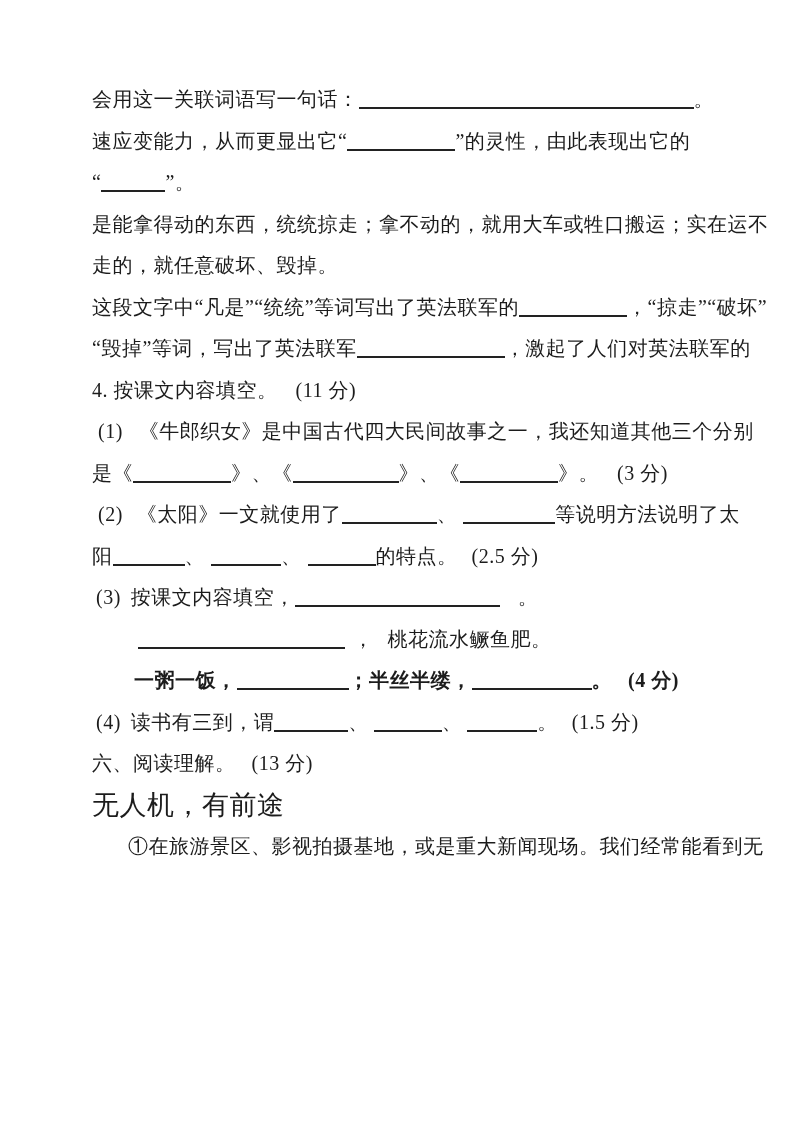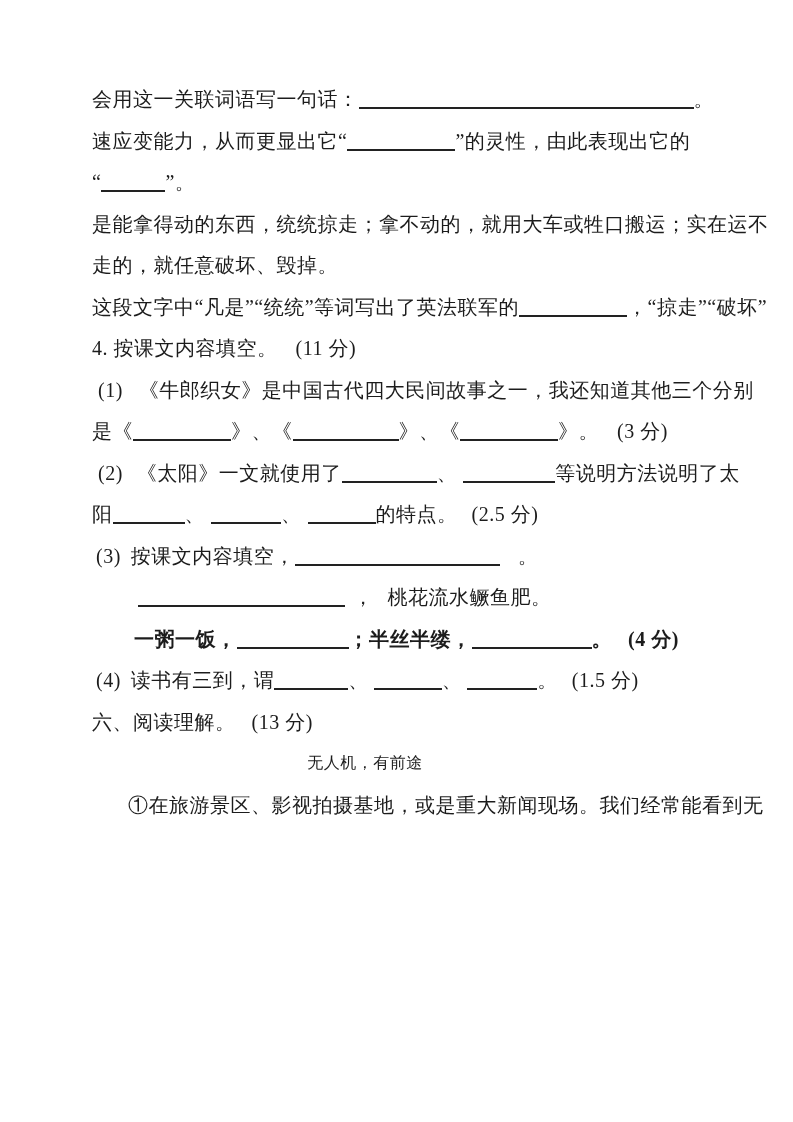--- a/index.html
+++ b/index.html
@@ -17,34 +17,35 @@
   .line{
     white-space:nowrap;line-height:22px;height:22px;margin-bottom:19.5px;
     letter-spacing:0.5px;
   }
   .seg{display:inline;}
   .blank{
     display:inline-block;height:2px;background:#222222;vertical-align:-3px;
   }
   .gap{display:inline-block;height:1px;}
   .title-line{
-    text-align:center;padding-right:76px;font-size:16px;
+    padding-right:76px;font-size:27px;
   }
 </style>
 </head>
 <body>
 
 <div class="page">
   <div class="content" id="exam-content" style="color: rgb(28, 28, 28);">
       <div class="line"><span class="seg">会用这一关联词语写一句话：</span><span class="blank" style="width: 335px; background: rgb(34, 34, 34);"></span><span class="seg">。</span></div>
       <div class="line"><span class="seg">速应变能力，从而更显出它“</span><span class="blank" style="width: 108px; background: rgb(34, 34, 34);"></span><span class="seg">”的灵性，由此表现出它的</span></div>
       <div class="line"><span class="seg">“</span><span class="blank" style="width: 64px; background: rgb(34, 34, 34);"></span><span class="seg">”。</span></div>
       <div class="line"><span class="seg">是能拿得动的东西，统统掠走；拿不动的，就用大车或牲口搬运；实在运不</span></div>
       <div class="line"><span class="seg">走的，就任意破坏、毁掉。</span></div>
       <div class="line"><span class="seg">这段文字中“凡是”“统统”等词写出了英法联军的</span><span class="blank" style="width: 108px; background: rgb(34, 34, 34);"></span><span class="seg">，“掠走”“破坏”</span></div>
+      <div class="line"><span class="seg">“毁掉”等词，写出了英法联军</span><span class="blank" style="width: 148px; background: rgb(34, 34, 34);"></span><span class="seg">，激起了人们对英法联军的</span></div>
       <div class="line"><span class="seg">4. 按课文内容填空。</span><span class="gap" style="width: 18px;"></span><span class="seg">(11 分)</span></div>
       <div class="line" style="padding-left: 6px;"><span class="seg">(1)</span><span class="gap" style="width: 16px;"></span><span class="seg">《牛郎织女》是中国古代四大民间故事之一，我还知道其他三个分别</span></div>
       <div class="line"><span class="seg">是《</span><span class="blank" style="width: 98px; background: rgb(34, 34, 34);"></span><span class="seg">》、《</span><span class="blank" style="width: 106px; background: rgb(34, 34, 34);"></span><span class="seg">》、《</span><span class="blank" style="width: 98px; background: rgb(34, 34, 34);"></span><span class="seg">》。</span><span class="gap" style="width: 18px;"></span><span class="seg">(3 分)</span></div>
       <div class="line" style="padding-left: 6px;"><span class="seg">(2)</span><span class="gap" style="width: 14px;"></span><span class="seg">《太阳》一文就使用了</span><span class="blank" style="width: 95px; background: rgb(34, 34, 34);"></span><span class="seg">、</span><span class="gap" style="width: 6px;"></span><span class="blank" style="width: 92px; background: rgb(34, 34, 34);"></span><span class="seg">等说明方法说明了太</span></div>
       <div class="line"><span class="seg">阳</span><span class="blank" style="width: 72px; background: rgb(34, 34, 34);"></span><span class="seg">、</span><span class="gap" style="width: 6px;"></span><span class="blank" style="width: 70px; background: rgb(34, 34, 34);"></span><span class="seg">、</span><span class="gap" style="width: 6px;"></span><span class="blank" style="width: 68px; background: rgb(34, 34, 34);"></span><span class="seg">的特点。</span><span class="gap" style="width: 14px;"></span><span class="seg">(2.5 分)</span></div>
       <div class="line" style="padding-left: 4px;"><span class="seg">(3)</span><span class="gap" style="width: 10px;"></span><span class="seg">按课文内容填空，</span><span class="blank" style="width: 205px; background: rgb(34, 34, 34);"></span><span class="gap" style="width: 18px;"></span><span class="seg">。</span></div>
       <div class="line" style="padding-left: 46px;"><span class="blank" style="width: 207px; background: rgb(34, 34, 34);"></span><span class="gap" style="width: 8px;"></span><span class="seg">，</span><span class="gap" style="width: 14px;"></span><span class="seg">桃花流水鳜鱼肥。</span></div>
       <div class="line" style="padding-left: 42px; font-weight: bold;"><span class="seg">一粥一饭，</span><span class="blank" style="width: 112px; background: rgb(34, 34, 34);"></span><span class="seg">；半丝半缕，</span><span class="blank" style="width: 120px; background: rgb(34, 34, 34);"></span><span class="seg">。</span><span class="gap" style="width: 16px;"></span><span class="seg">(4 分)</span></div>
       <div class="line" style="padding-left: 4px;"><span class="seg">(4)</span><span class="gap" style="width: 10px;"></span><span class="seg">读书有三到，谓</span><span class="blank" style="width: 74px; background: rgb(34, 34, 34);"></span><span class="seg">、</span><span class="gap" style="width: 5px;"></span><span class="blank" style="width: 68px; background: rgb(34, 34, 34);"></span><span class="seg">、</span><span class="gap" style="width: 5px;"></span><span class="blank" style="width: 70px; background: rgb(34, 34, 34);"></span><span class="seg">。</span><span class="gap" style="width: 14px;"></span><span class="seg">(1.5 分)</span></div>
       <div class="line"><span class="seg">六、阅读理解。</span><span class="gap" style="width: 16px;"></span><span class="seg">(13 分)</span></div>

